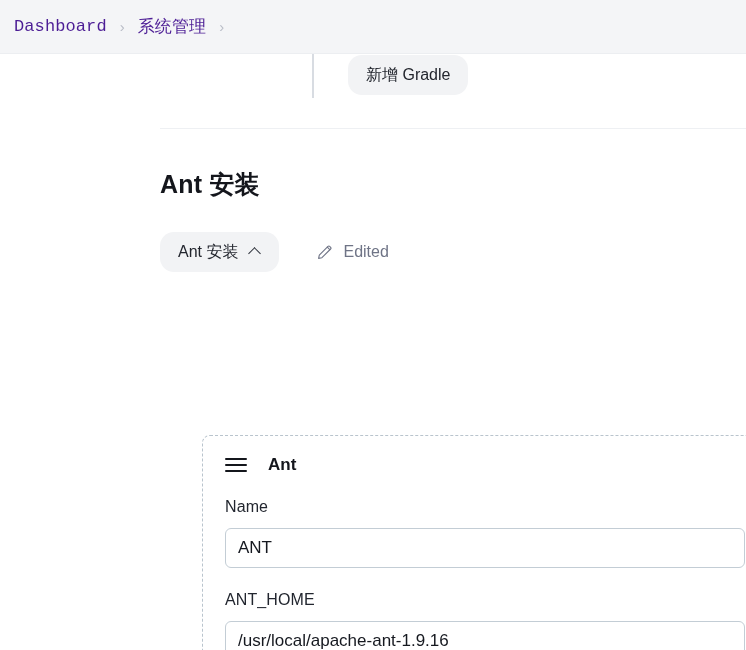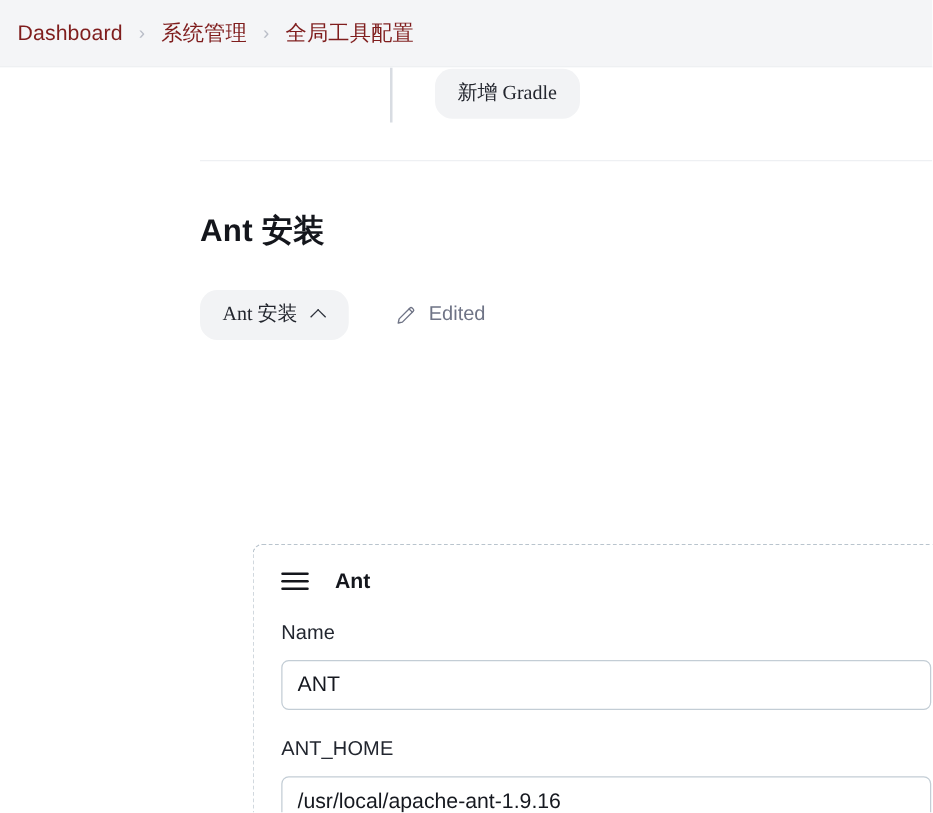--- a/index.html
+++ b/index.html
@@ -21,23 +21,24 @@
     height: 54px;
     background: #f4f5f7;
     display: flex;
     align-items: center;
     padding: 0 0 0 14px;
     box-sizing: border-box;
     border-bottom: 1px solid #eceef1;
   }
   .crumb {
     font-size: 17px;
-    color: #7f1d1d;
+    color: #4c1d95;
     letter-spacing: 0.1px;
     white-space: nowrap;
+    font-family: Liberation Mono, monospace;
   }
   .crumb.link { cursor: pointer; }
   .crumb-sep {
     color: #b9bdc7;
     font-size: 15px;
     margin: 0 13px;
     line-height: 1;
     user-select: none;
   }
 
@@ -68,21 +69,21 @@
   .pill-btn {
     display: inline-flex;
     align-items: center;
     gap: 10px;
     background: #f2f3f5;
     border: none;
     border-radius: 14px;
     padding: 11px 18px;
     font-size: 16px;
     color: #23262e;
-    font-family: Liberation Serif, serif;
+    font-family: Liberation Sans, sans-serif;
     cursor: pointer;
     line-height: 1.1;
   }
 
   .chev-up {
     display: inline-block;
     width: 11px;
     height: 11px;
     position: relative;
     margin-left: 2px;
@@ -197,21 +198,20 @@
   }
 </style>
 </head>
 <body>
 
 <div class="breadcrumb-bar">
   <span class="crumb link">Dashboard</span>
   <span class="crumb-sep">›</span>
   <span class="crumb link">系统管理</span>
   <span class="crumb-sep">›</span>
-  <span class="crumb">全局工具配置</span>
 </div>
 
 <div class="page">
 
   <div class="indent-block" style="position:absolute; top:0; left:138px; padding-top:1px;">
     <span class="indent-rule" style="top:0; height:44px;"></span>
     <button class="pill-btn">新增 Gradle</button>
   </div>
 
   <div class="divider" style="top:74px;"></div>

